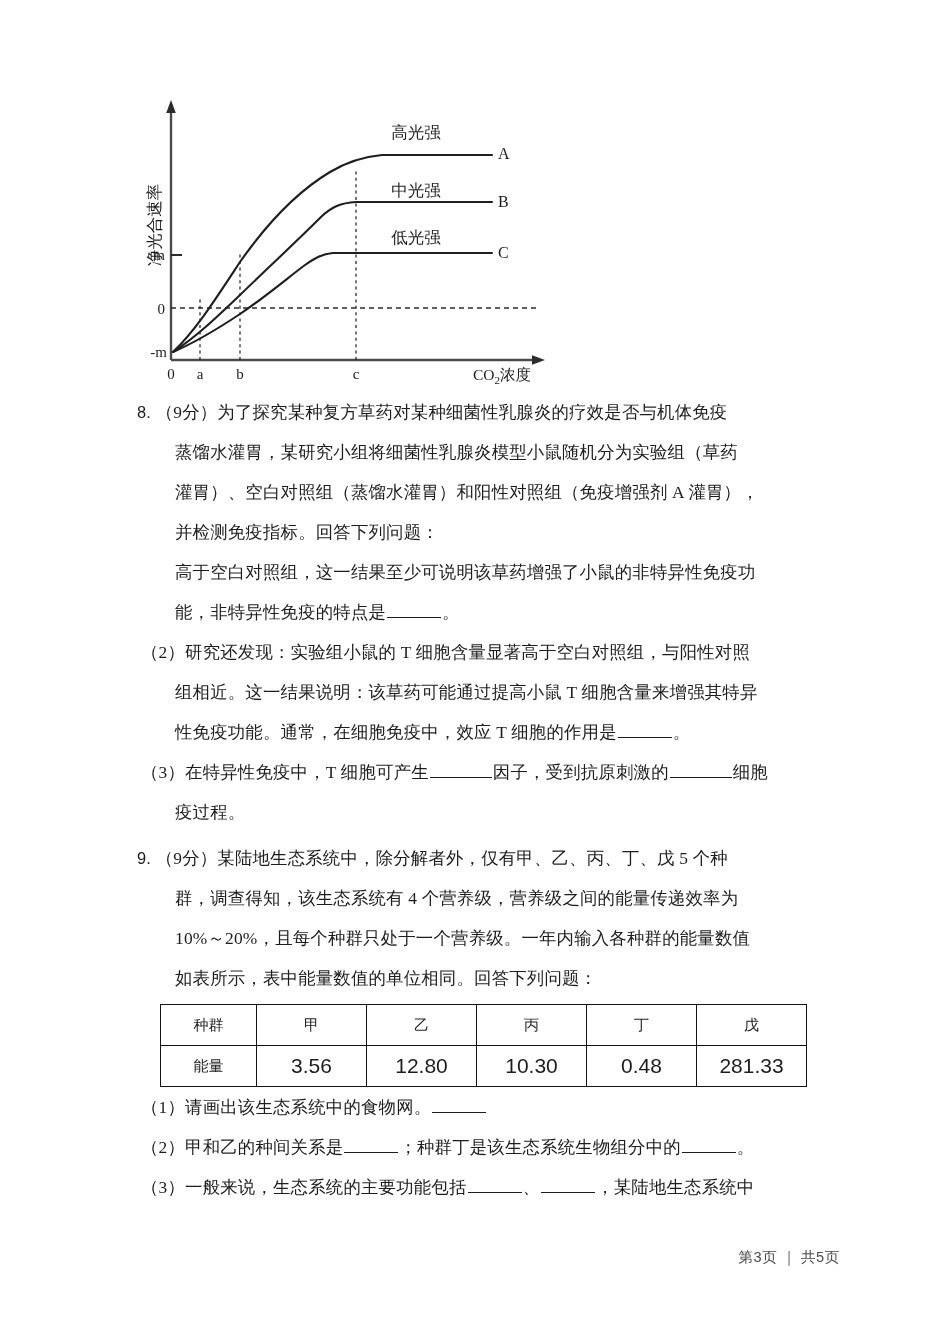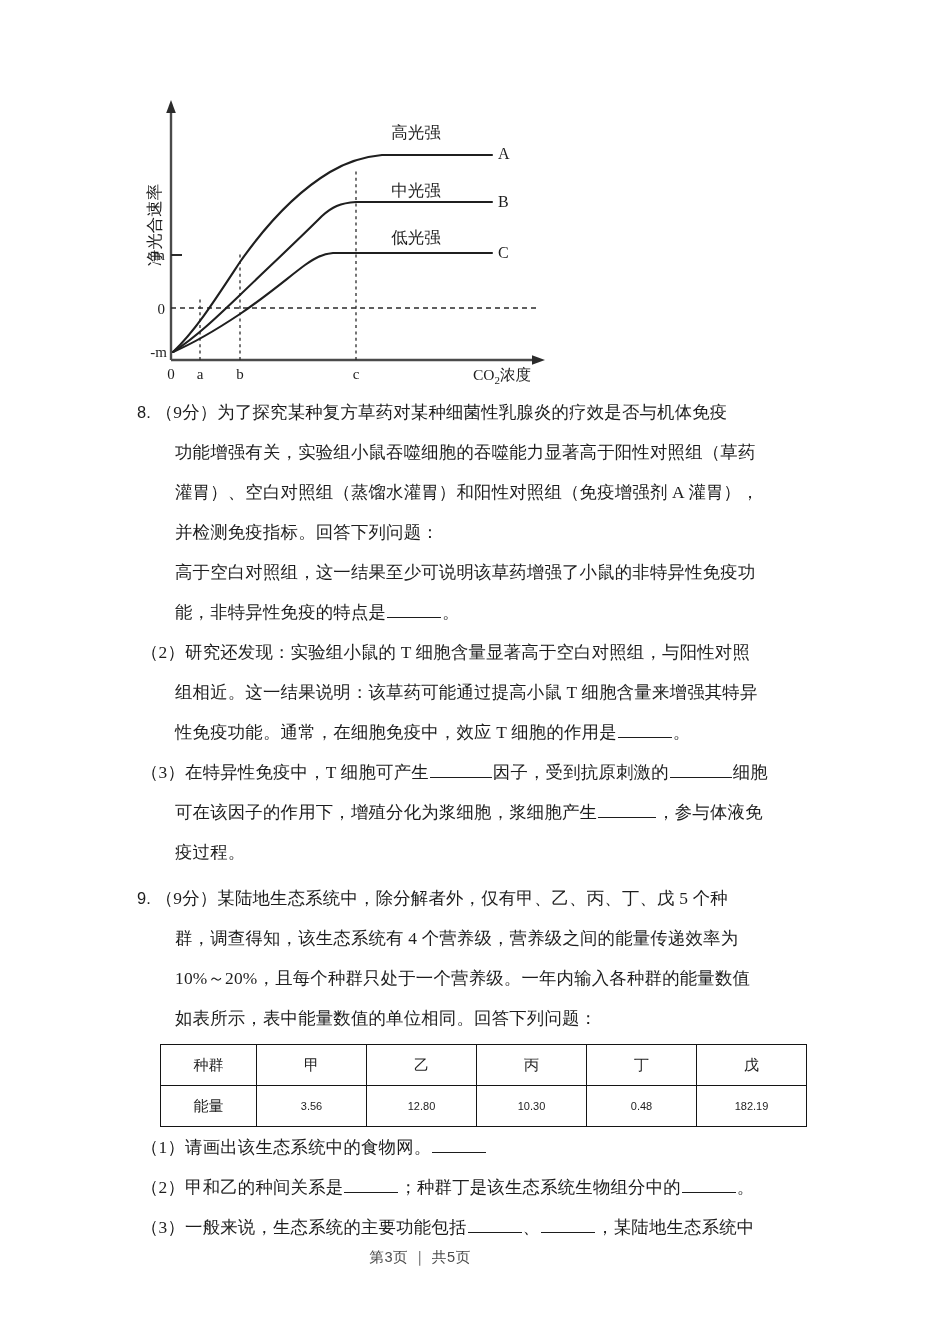--- a/index.html
+++ b/index.html
@@ -77,32 +77,32 @@
   table.energy-table td {
     border: 1.4px solid #141414;
     height: 38px;
     text-align: center;
     vertical-align: middle;
     font-size: 15px;
     color: #1d1d1d;
   }
   table.energy-table td.num {
     font-family: "Liberation Sans", sans-serif;
-    font-size: 11px;
+    font-size: 21px;
   }
   table.energy-table col.c0 { width: 96px; }
   table.energy-table col.cx { width: 110px; }
 
   
   #footer {
     position: absolute;
     left: 0;
     top: 1248px;
     width: 840px;
-    text-align: center;
+    text-align: right;
     font-size: 14.6px;
     color: #4a4a4a;
     letter-spacing: 0.6px;
   }
   #footer .fnum { font-family: "Liberation Sans", sans-serif; }
 </style>
 </head>
 <body>
 
 <div id="figure-block">
@@ -153,42 +153,39 @@
   </svg>
 </div>
 
 <div id="doc-body">
 
   <div class="q-block">
     <div class="para first-line">
       <span class="latin">8.</span>
       <span>（9分）</span><span>为了探究某种复方草药对某种细菌性乳腺炎的疗效是否与机体免疫</span>
     </div>
-    <div class="para cont">功能增强有关，实验组小鼠吞噬细胞的吞噬能力显著高于阳性对照组（草药</div>
+    <div class="para cont">蒸馏水灌胃，某研究小组将细菌性乳腺炎模型小鼠随机分为实验组（草药</div>
     <div class="para cont">灌胃）、空白对照组（蒸馏水灌胃）和阳性对照组（免疫增强剂 A 灌胃），</div>
     <div class="para cont">并检测免疫指标。回答下列问题：</div>
 
     <div class="para sub-cont">高于空白对照组，这一结果至少可说明该草药增强了小鼠的非特异性免疫功</div>
     <div class="para sub-cont">
       <span>能，非特异性免疫的特点是</span><span class="blank w1"></span><span>。</span>
     </div>
 
     <div class="para sub-first">
       <span>（2）</span><span>研究还发现：实验组小鼠的 T 细胞含量显著高于空白对照组，与阳性对照</span>
     </div>
     <div class="para sub-cont">组相近。这一结果说明：该草药可能通过提高小鼠 T 细胞含量来增强其特异</div>
     <div class="para sub-cont">
       <span>性免疫功能。通常，在细胞免疫中，效应 T 细胞的作用是</span><span class="blank w1"></span><span>。</span>
     </div>
 
     <div class="para sub-first">
       <span>（3）</span><span>在特异性免疫中，T 细胞可产生</span><span class="blank w2"></span><span>因子，受到抗原刺激的</span><span class="blank w2"></span><span>细胞</span>
-    </div>
-    <div class="para sub-cont">
-      <span>可在该因子的作用下，增殖分化为浆细胞，浆细胞产生</span><span class="blank w3"></span><span>，参与体液免</span>
     </div>
     <div class="para sub-cont">疫过程。</div>
   </div>
 
   <div class="spacer-9"></div>
 
   <div class="q-block">
     <div class="para first-line">
       <span class="latin">9.</span>
       <span>（9分）</span><span>某陆地生态系统中，除分解者外，仅有甲、乙、丙、丁、戊 5 个种</span>
@@ -215,21 +212,21 @@
             <td>丙</td>
             <td>丁</td>
             <td>戊</td>
           </tr>
           <tr>
             <td>能量</td>
             <td class="num">3.56</td>
             <td class="num">12.80</td>
             <td class="num">10.30</td>
             <td class="num">0.48</td>
-            <td class="num">182.19</td>
+            <td class="num">281.33</td>
           </tr>
         </tbody>
       </table>
     </div>
 
     <div class="para sub-first">
       <span>（1）</span><span>请画出该生态系统中的食物网。</span><span class="blank w1"></span>
     </div>
     <div class="para sub-first">
       <span>（2）</span><span>甲和乙的种间关系是</span><span class="blank w1"></span><span>；种群丁是该生态系统生物组分中的</span><span class="blank w1"></span><span>。</span>

